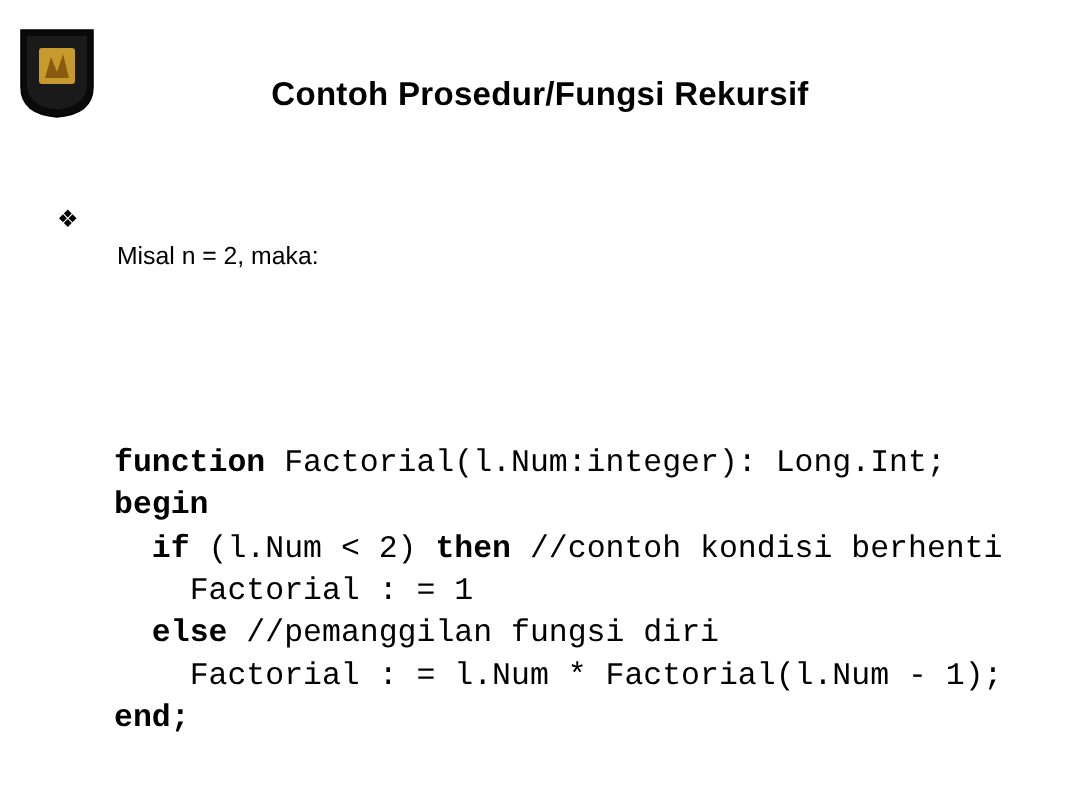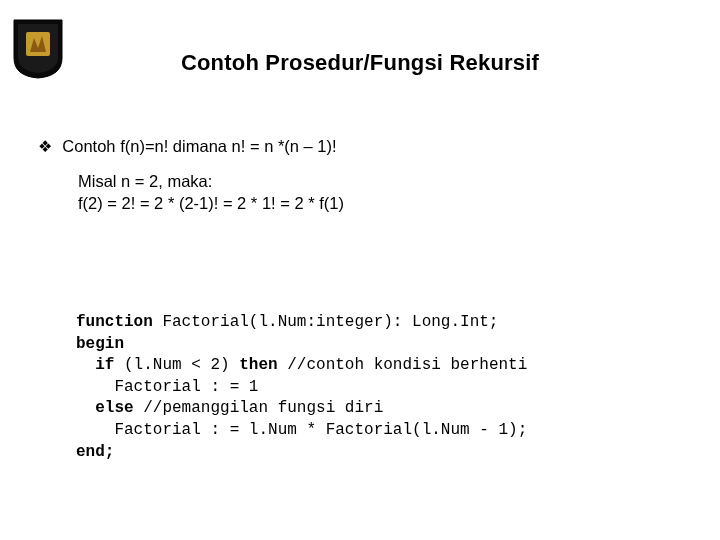--- a/index.html
+++ b/index.html
@@ -49,29 +49,29 @@
     align-items: flex-start;
     gap: 10px;
   }
   .bullet-glyph {
     font-size: 16px;
     line-height: 1.35;
     padding-top: 1px;
   }
   .explain-block {
     margin-left: 40px;
-    margin-top: 12px;
+    margin-top: 2px;
   }
   .code-block {
     position: absolute;
-    top: 312px;
+    top: 296px;
     left: 76px;
     right: 30px;
     font-family: "Courier New", Courier, monospace;
-    font-size: 16px;
+    font-size: 21px;
     line-height: 1.35;
     white-space: pre;
   }
   .kw { font-weight: bold; }
 </style>
 </head>
 <body>
 
 <div class="slide">
 
@@ -82,25 +82,23 @@
       <rect x="14" y="14" width="24" height="24" rx="2" fill="#c79a2e"></rect>
       <path d="M18 34 L22 20 L26 30 L30 18 L34 34 Z" fill="#8a5a10"></path>
     </svg>
   </div>
 
   <div class="title">Contoh Prosedur/Fungsi Rekursif</div>
 
   <div class="body">
     <div class="bullet-row">
       <span class="bullet-glyph">❖</span>
-      <span>Contoh f(n)=n! dimana n! = n *(n – 1)!</span>
     </div>
     <div class="explain-block">
       <div>Misal n = 2, maka:</div>
-      <div>f(2) = 2! = 2 * (2-1)! = 2 * 1! = 2 * f(1)</div>
     </div>
   </div>
 
   <div class="code-block"><span class="kw">function</span><span> Factorial(l.Num:integer): Long.Int;</span>
 <span class="kw">begin</span>
 <span>  </span><span class="kw">if</span><span> (l.Num &lt; 2) </span><span class="kw">then</span><span> //contoh kondisi berhenti</span>
 <span>    </span><span>Factorial : = 1</span>
 <span>  </span><span class="kw">else</span><span> //pemanggilan fungsi diri</span>
 <span>    </span><span>Factorial : = l.Num * Factorial(l.Num - 1);</span>
 <span class="kw">end;</span></div>

